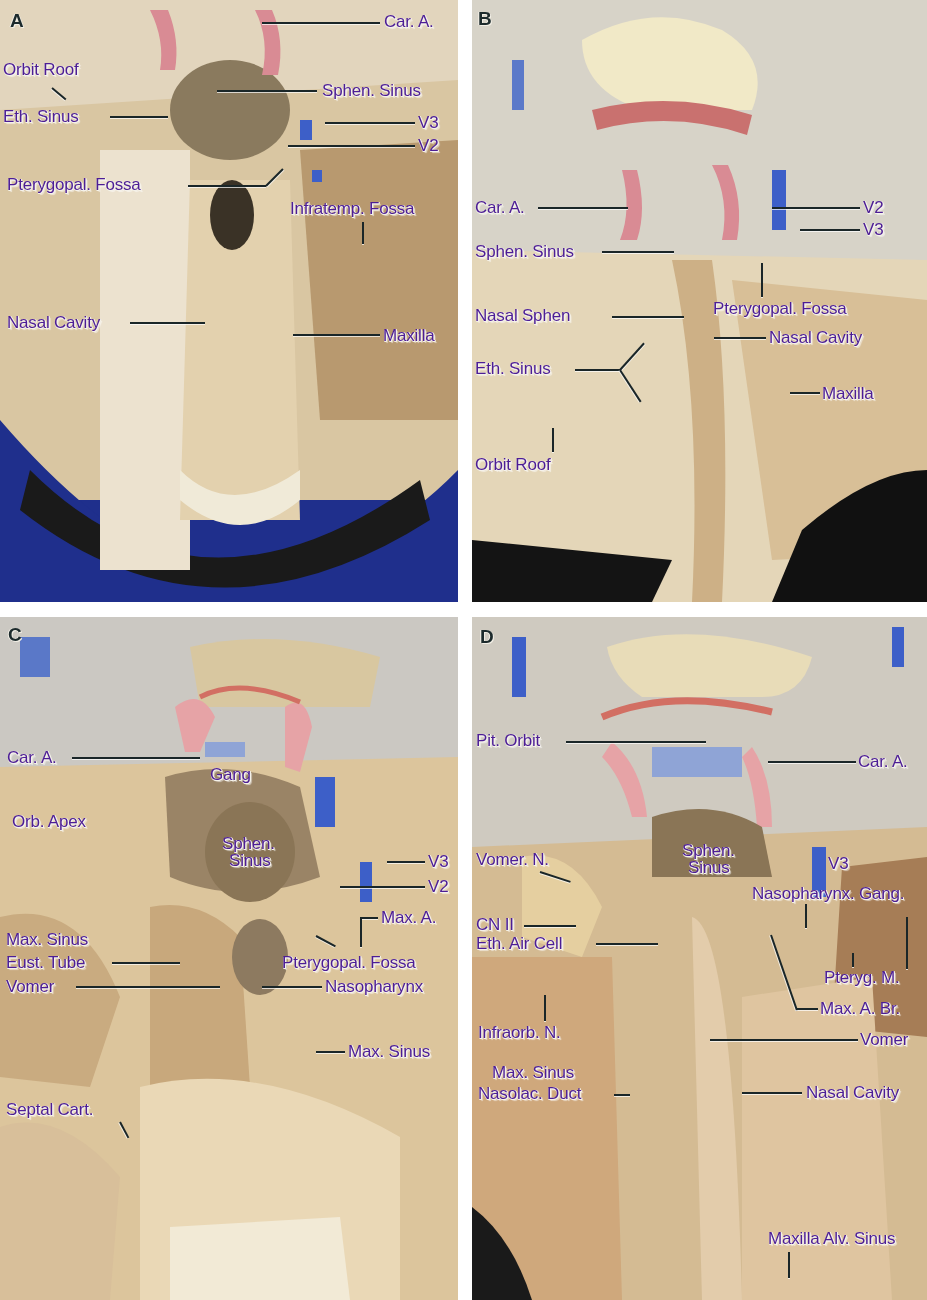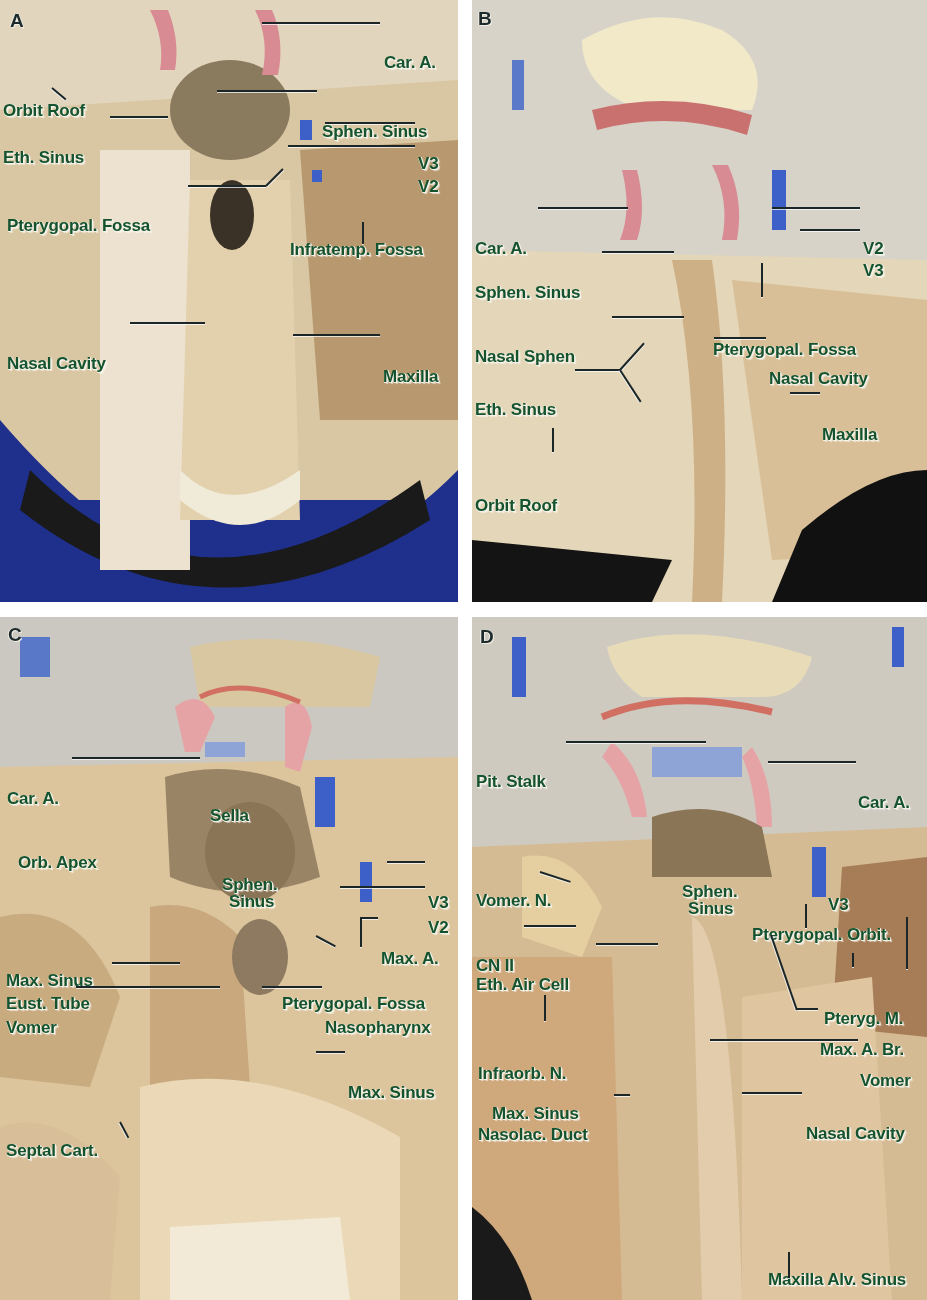--- a/index.html
+++ b/index.html
@@ -2,23 +2,23 @@
 <html><head>
 <meta charset="utf-8">
 <style>
   html, body { margin: 0; padding: 0; background: #ffffff; }
   body { width: 927px; height: 1300px; position: relative; overflow: hidden;
          font-family: "Liberation Sans", "DejaVu Sans", sans-serif; }
   .panel { position: absolute; overflow: hidden; }
   .panel svg.bg { position: absolute; left: 0; top: 0; width: 100%; height: 100%; }
   .letter { position: absolute; font-weight: bold; font-size: 19px; color: #1c2a2c;
             text-shadow: 1px 1px 0 #f2efe6, -1px 0 0 #f2efe6; }
-  .lbl { position: absolute; font-weight: bold; font-size: 17px; color: #14532d; white-space: nowrap;
+  .lbl { position: absolute; font-weight: normal; font-size: 17px; color: #4c1d95; white-space: nowrap;
          text-shadow: 1px 1px 0 #f5f2ea, 1px 0 0 #f5f2ea, 0 1px 0 #f5f2ea, 2px 2px 1px rgba(255,255,255,0.6);
-         line-height: 1; letter-spacing: -0.2px; margin-top: 41px; }
+         line-height: 1; letter-spacing: -0.2px; }
   .lbl.center { text-align: center; }
   .lead { position: absolute; background: #1a2628; box-shadow: 0 1px 0 rgba(255,255,255,0.7); }
   .lead.h { height: 2px; }
   .lead.v { width: 2px; }
 </style>
 </head>
 <body>
 
 <div class="panel" style="left:0;top:0;width:458px;height:602px;">
   <svg class="bg" viewBox="0 0 458 602" preserveAspectRatio="none">
@@ -141,23 +141,23 @@
     <path d="M0 300 Q80 280 120 380 L90 470 L0 460 Z" fill="#c9ab80"></path>
     <path d="M140 470 Q260 440 400 520 L400 683 L140 683 Z" fill="#ead8b6"></path>
     <path d="M170 610 L340 600 L350 683 L170 683 Z" fill="#f2ead6"></path>
     <path d="M0 510 Q60 490 120 560 L110 683 L0 683 Z" fill="#d8bf9a"></path>
   </svg>
   <div class="letter" style="left:8px;top:7px;">C</div>
 
   <div class="lbl" style="left:7px;top:132px;">Car. A.</div>
   <div class="lead h" style="left:72px;top:140px;width:128px;"></div>
 
-  <div class="lbl" style="left:210px;top:149px;">Sella</div>
-
-  <div class="lbl" style="left:18px;top:196px;">Orb. Apex</div>
+  <div class="lbl" style="left:210px;top:149px;">Gang</div>
+
+  <div class="lbl" style="left:12px;top:196px;">Orb. Apex</div>
 
   <div class="lbl center" style="left:222px;top:218px;">Sphen.</div>
   <div class="lbl center" style="left:229px;top:235px;">Sinus</div>
 
   <div class="lbl" style="left:428px;top:236px;">V3</div>
   <div class="lead h" style="left:387px;top:244px;width:38px;"></div>
 
   <div class="lbl" style="left:428px;top:261px;">V2</div>
   <div class="lead h" style="left:340px;top:269px;width:85px;"></div>
 
@@ -201,35 +201,35 @@
     <rect x="340" y="230" width="14" height="50" fill="#3d5fc8"></rect>
     <path d="M50 240 Q100 230 130 290 L110 340 L50 320 Z" fill="#e5cfa0"></path>
     <path d="M370 250 L455 240 L455 420 L360 410 Z" fill="#a67d56"></path>
     <path d="M0 340 L140 340 L150 683 L0 683 Z" fill="#cfa87c"></path>
     <path d="M220 300 Q260 310 270 683 L230 683 Z" fill="#e3ccab"></path>
     <path d="M270 380 L400 360 L420 683 L270 683 Z" fill="#dfc5a0"></path>
     <path d="M0 590 Q40 620 60 683 L0 683 Z" fill="#1a1a1a"></path>
   </svg>
   <div class="letter" style="left:8px;top:9px;">D</div>
 
-  <div class="lbl" style="left:4px;top:115px;">Pit. Stalk</div>
+  <div class="lbl" style="left:4px;top:115px;">Pit. Orbit</div>
   <div class="lead h" style="left:94px;top:124px;width:140px;"></div>
 
   <div class="lbl" style="left:386px;top:136px;">Car. A.</div>
   <div class="lead h" style="left:296px;top:144px;width:88px;"></div>
 
   <div class="lbl center" style="left:210px;top:225px;">Sphen.</div>
   <div class="lbl center" style="left:216px;top:242px;">Sinus</div>
 
   <div class="lbl" style="left:4px;top:234px;">Vomer. N.</div>
   <div class="lead h" style="left:68px;top:254px;width:32px;transform:rotate(18deg);transform-origin:left;"></div>
 
   <div class="lbl" style="left:356px;top:238px;">V3</div>
 
-  <div class="lbl" style="left:280px;top:268px;">Pterygopal. Orbit.</div>
+  <div class="lbl" style="left:280px;top:268px;">Nasopharynx. Gang.</div>
   <div class="lead v" style="left:333px;top:287px;height:24px;"></div>
 
   <div class="lbl" style="left:4px;top:299px;">CN II</div>
   <div class="lead h" style="left:52px;top:308px;width:52px;"></div>
 
   <div class="lbl" style="left:4px;top:318px;text-align:right;">Eth. Air Cell</div>
   <div class="lead h" style="left:124px;top:326px;width:62px;"></div>
 
   <div class="lead v" style="left:434px;top:300px;height:52px;"></div>
   <div class="lead v" style="left:380px;top:336px;height:14px;"></div>

